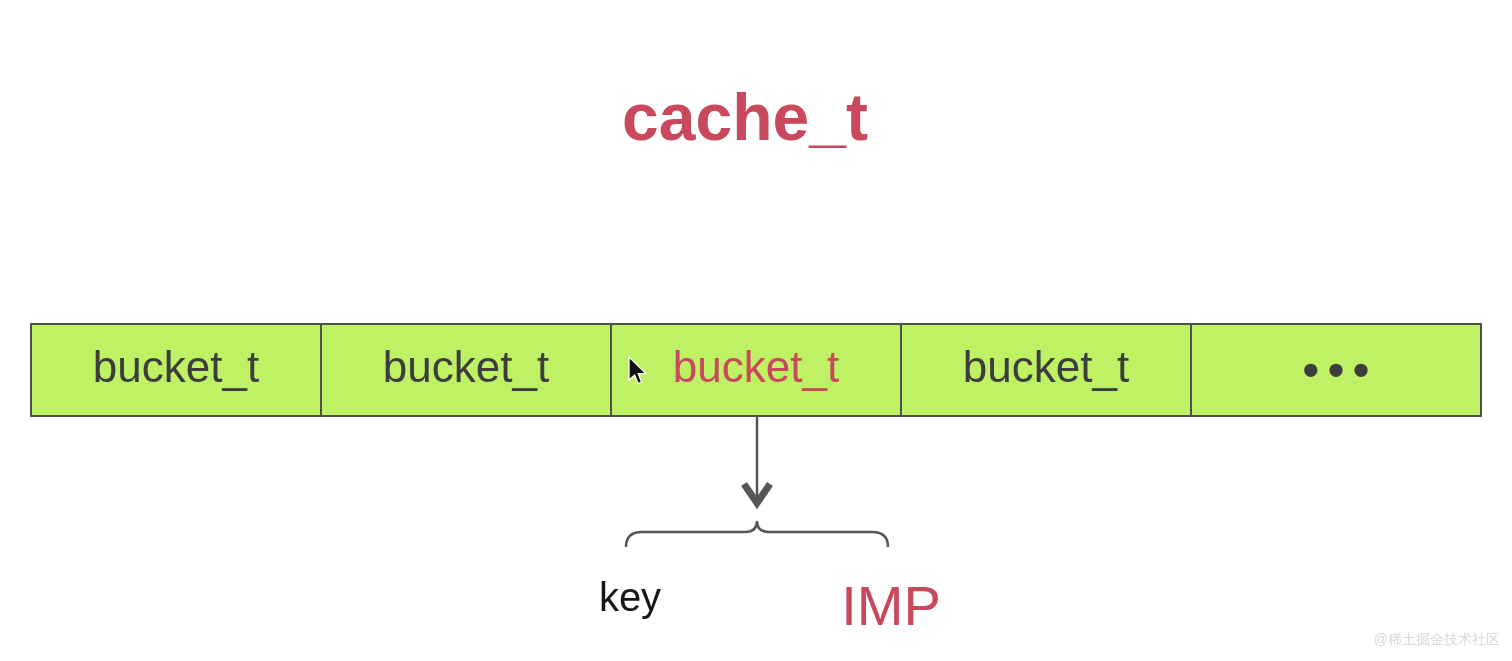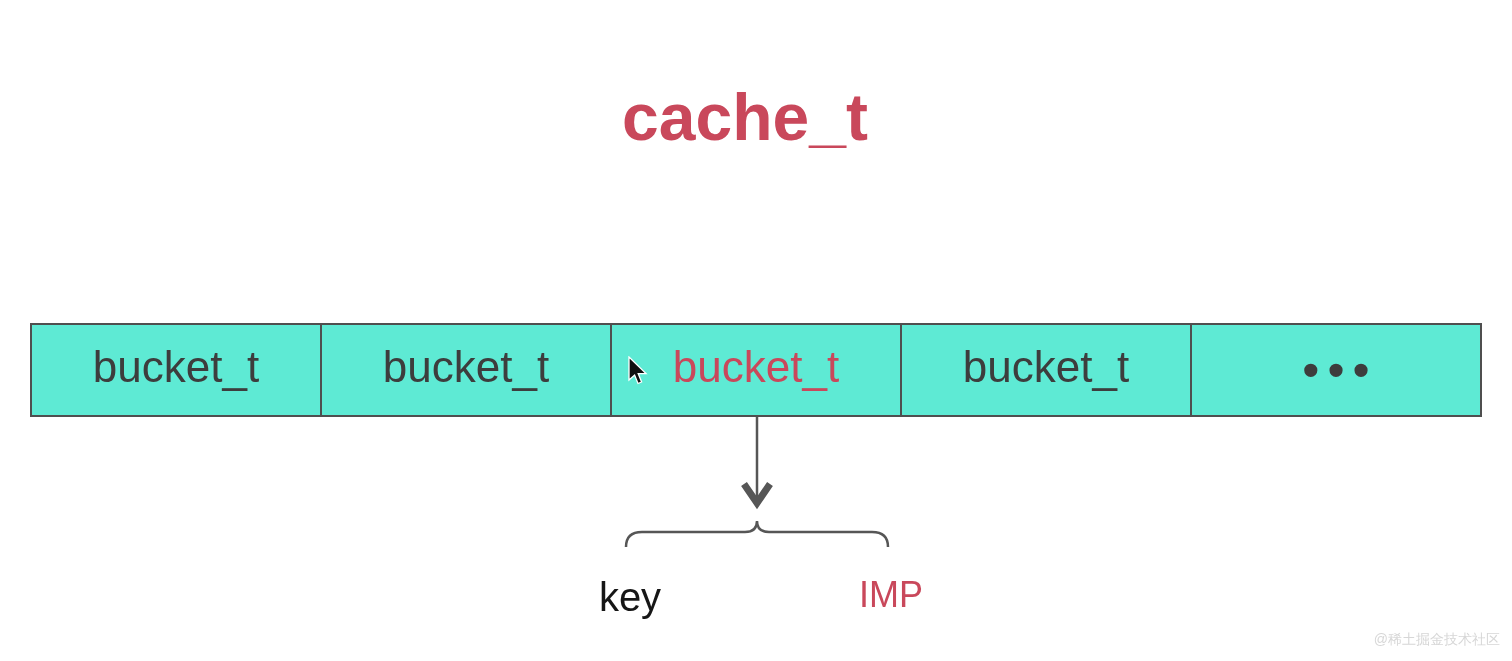--- a/index.html
+++ b/index.html
@@ -28,21 +28,21 @@
   }
   .bucket-row {
     position: absolute;
     left: 30px;
     top: 323px;
     width: 1452px;
     height: 94px;
     display: flex;
     border: 2px solid var(--border-gray, #4f4f4f);
     box-sizing: border-box;
-    background: #5eead4;
+    background: #bef264;
   }
   .bucket-cell {
     flex: 1 1 0;
     display: flex;
     align-items: center;
     justify-content: center;
     border-right: 2px solid var(--border-gray, #4f4f4f);
     box-sizing: border-box;
   }
   .bucket-cell:last-child { border-right: none; }
@@ -76,21 +76,21 @@
     font-size: 40px;
     color: var(--key-black, #161616);
     line-height: 1.15;
     white-space: nowrap;
   }
   .label-imp {
     position: absolute;
     left: 891px;
     top: 574px;
     transform: translateX(-50%);
-    font-size: 36px;
+    font-size: 56px;
     color: var(--accent-red, #c9485b);
     line-height: 1.15;
     white-space: nowrap;
     text-align: center;
   }
   .watermark {
     position: absolute;
     right: 12px;
     bottom: 12px;
     font-size: 14px;

